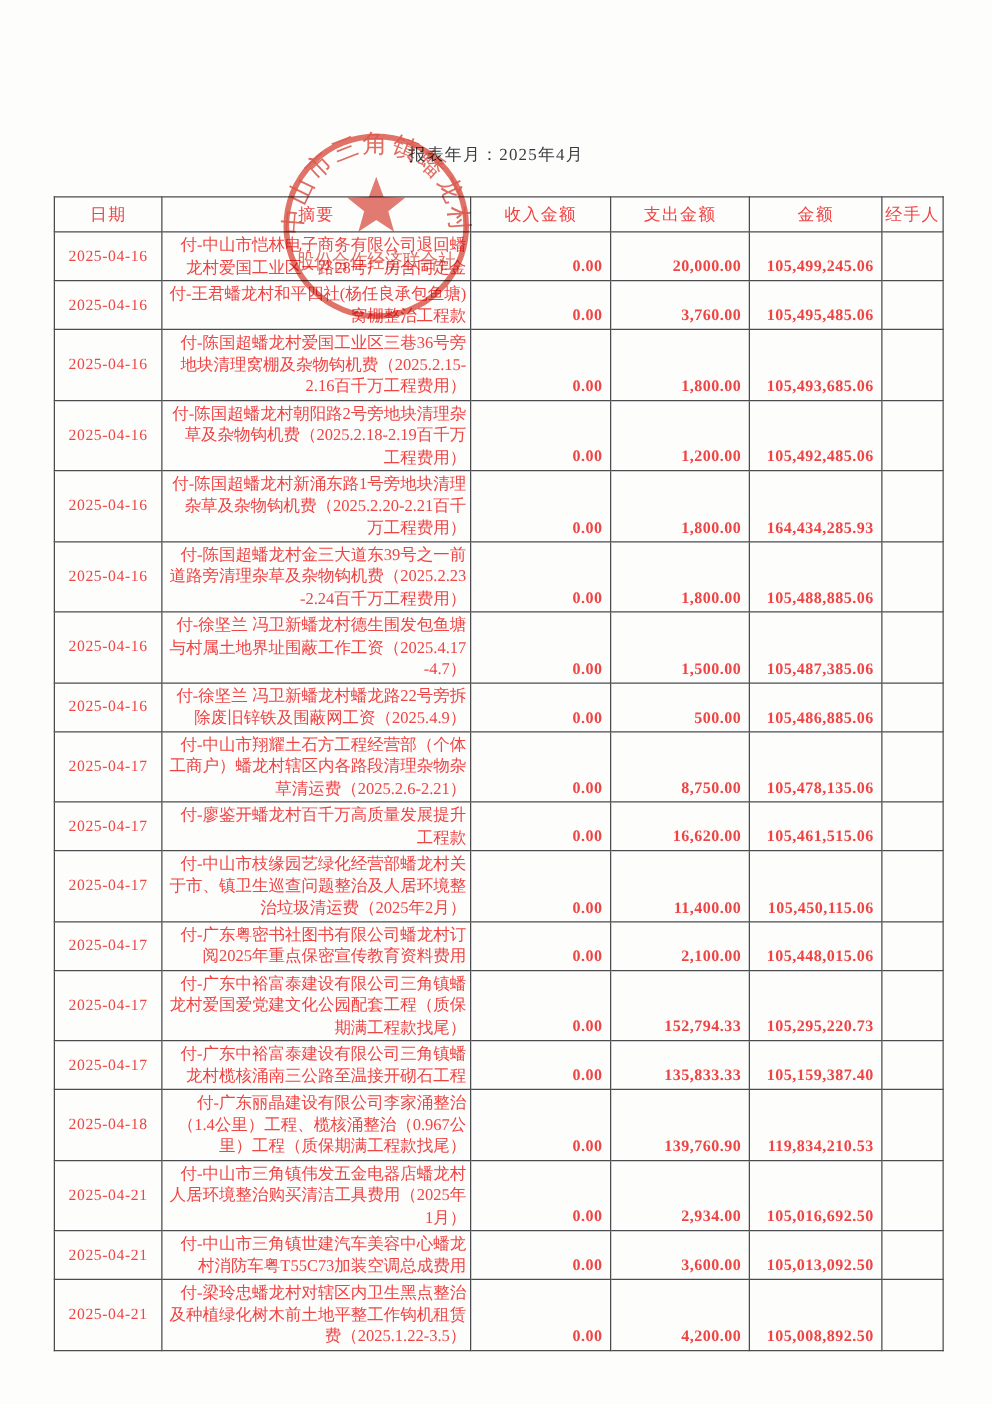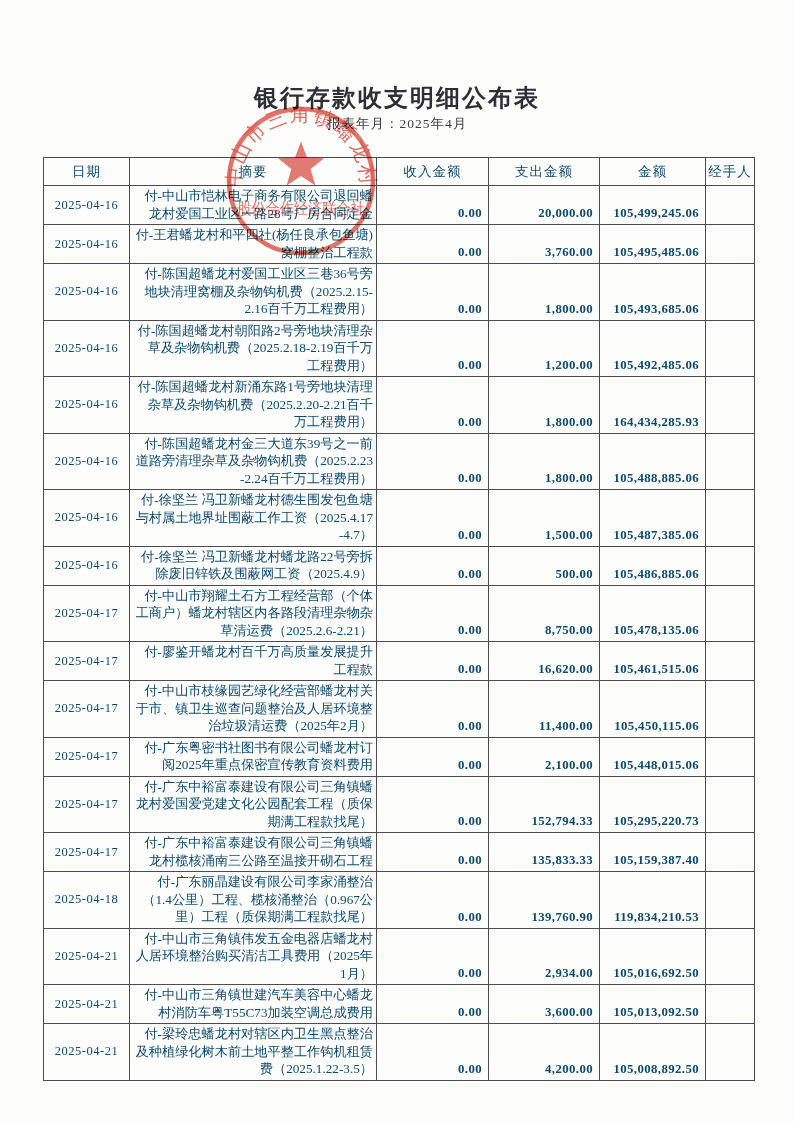--- a/index.html
+++ b/index.html
@@ -24,21 +24,21 @@
   .unit-line{
     position:absolute;top:139px;left:48px;right:46px;
     font-size:13px;color:#3b3c41;
   }
   .unit-name-label{letter-spacing:1px;}
   .unit-name{margin-left:14px;letter-spacing:1px;}
   .unit-currency{position:absolute;right:0;top:0;letter-spacing:2px;}
   table.ledger{
     position:absolute;left:43px;top:157px;width:711px;
     border-collapse:collapse;table-layout:fixed;
-    font-size:13px;color:#0c4a6e;
+    font-size:13px;color:#ef4444;
   }
   .ledger th,.ledger td{
     border:1px solid #4c4c50;
     padding:0;
     overflow:hidden;
   }
   .ledger thead th{
     height:27px;font-weight:normal;font-size:13.5px;
     text-align:center;letter-spacing:1px;vertical-align:middle;
   }
@@ -63,21 +63,20 @@
     position:absolute;left:224px;top:105px;width:154px;height:154px;
     mix-blend-mode:multiply;opacity:0.85;
     pointer-events:none;
   }
 </style>
 </head>
 <body>
 
 <div class="page">
 
-  <div class="doc-title">银行存款收支明细公布表</div>
   <div class="doc-subtitle">报表年月：2025年4月</div>
 
 
   <table class="ledger">
     <colgroup>
       <col style="width:86px">
         <col style="width:247px">
         <col style="width:112px">
       <col style="width:111px">
         <col style="width:106px">

